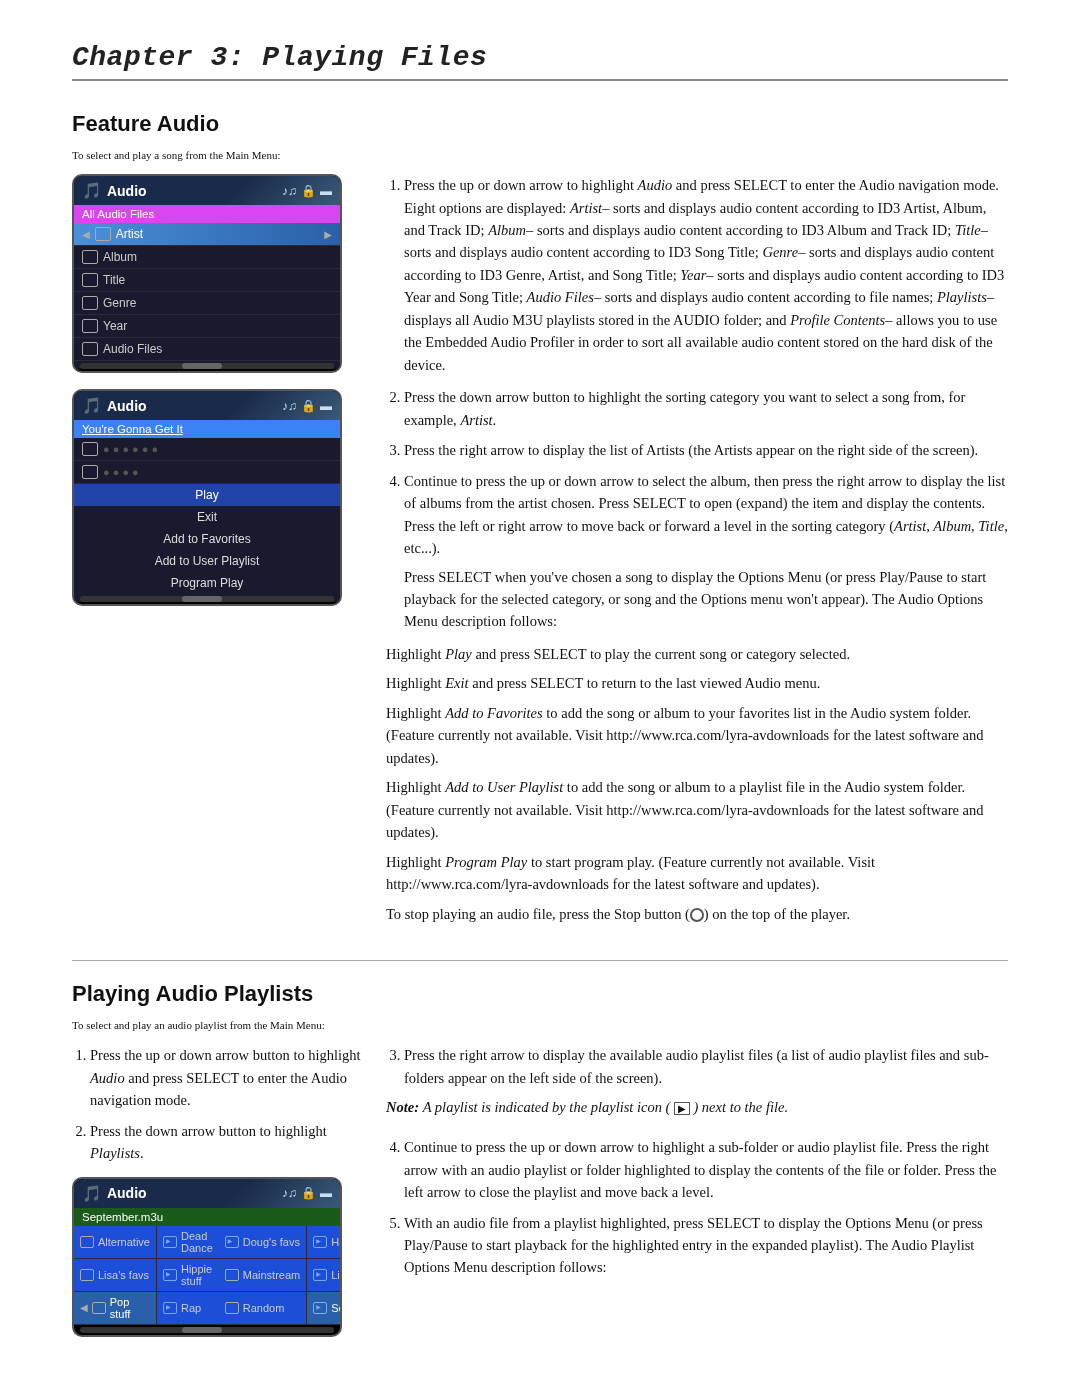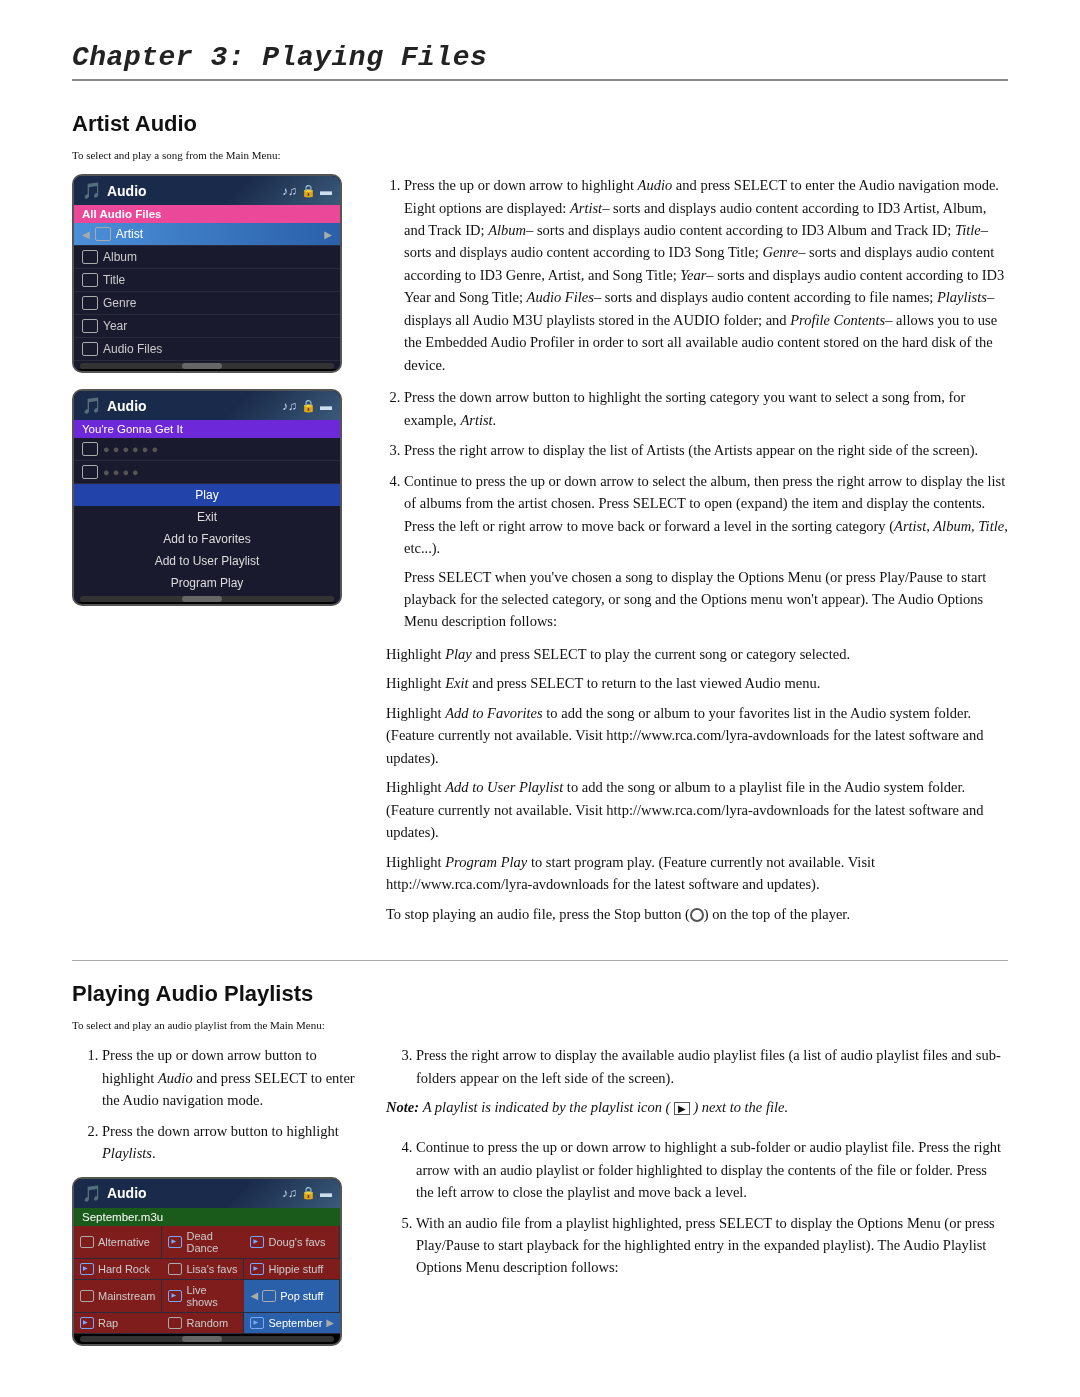--- a/index.html
+++ b/index.html
@@ -47,21 +47,21 @@
     }
 
     
     p.intro {
       font-size: 11px;
       margin-bottom: 10px;
       line-height: 1.55;
     }
 
     ol {
-      margin-left: 30px;
+      margin-left: 18px;
       margin-bottom: 10px;
     }
     ol li {
       font-size: 14.5px;
       line-height: 1.55;
       margin-bottom: 8px;
     }
     ol li p {
       margin-top: 6px;
       line-height: 1.55;
@@ -114,31 +114,31 @@
       font-size: 16px;
     }
     .screen-header-icons {
       display: flex;
       gap: 4px;
       font-size: 12px;
       color: #cde;
     }
 
     .screen-subtitle {
-      background: #ec4899;
+      background: #d946ef;
       color: #fff;
       font-size: 11.5px;
       padding: 3px 8px;
-      font-weight: bold;
     }
     .screen-subtitle-yellow {
-      background: #6d28d9;
+      background: #3b82f6;
       color: #fff;
       font-size: 11.5px;
       padding: 3px 8px;
+      text-decoration: underline;
     }
     .screen-subtitle-dark {
       background: #1a5a1a;
       color: #fff;
       font-size: 11.5px;
       padding: 3px 8px;
     }
 
     .screen-body {
       background: #1a1a2e;
@@ -187,23 +187,23 @@
       text-align: center;
     }
     .options-item.selected {
       background: #2244aa;
       color: #fff;
     }
 
     
     .playlist-grid {
       display: grid;
-      grid-template-columns: 1fr 1fr 1fr;
+      grid-template-columns: 1fr 1fr 1fr 1fr;
       gap: 0;
-      background: #7f1d1d;
+      background: #1d4ed8;
     }
     .pl-item {
       display: flex;
       align-items: center;
       padding: 4px 6px;
       color: #ccc;
       font-size: 11px;
       border-bottom: 1px solid #2a2a3a;
       border-right: 1px solid #2a2a3a;
       gap: 4px;
@@ -299,21 +299,21 @@
 
 <div class="page">
 
   <div class="chapter-header">
     <h1 class="chapter-title">
       <em>Chapter 3: Playing Files</em>
     </h1>
   </div>
 
   <div class="section-block">
-    <h2 class="section-title">Artist Audio</h2>
+    <h2 class="section-title">Feature Audio</h2>
     <p class="intro">To select and play a song from the Main Menu:</p>
 
     <div class="two-col">
 
       <div class="col-left">
 
         <div class="screen">
           <div class="screen-header screen-bg">
             <div class="screen-header-title">
               <span class="audio-icon">🎵</span>

